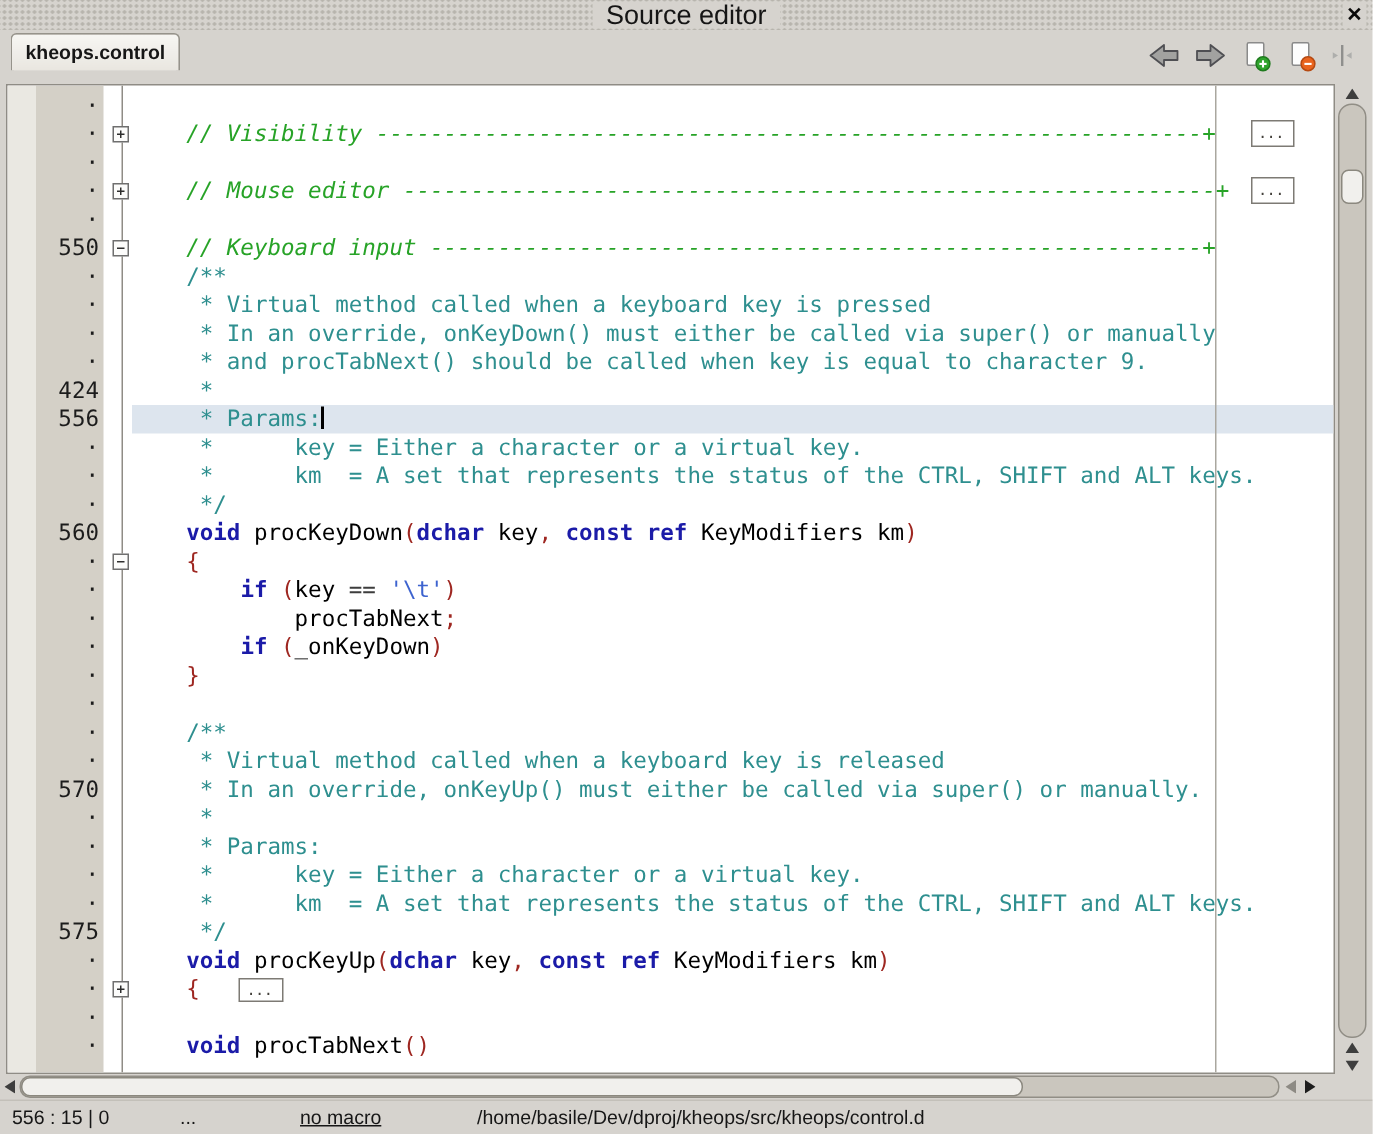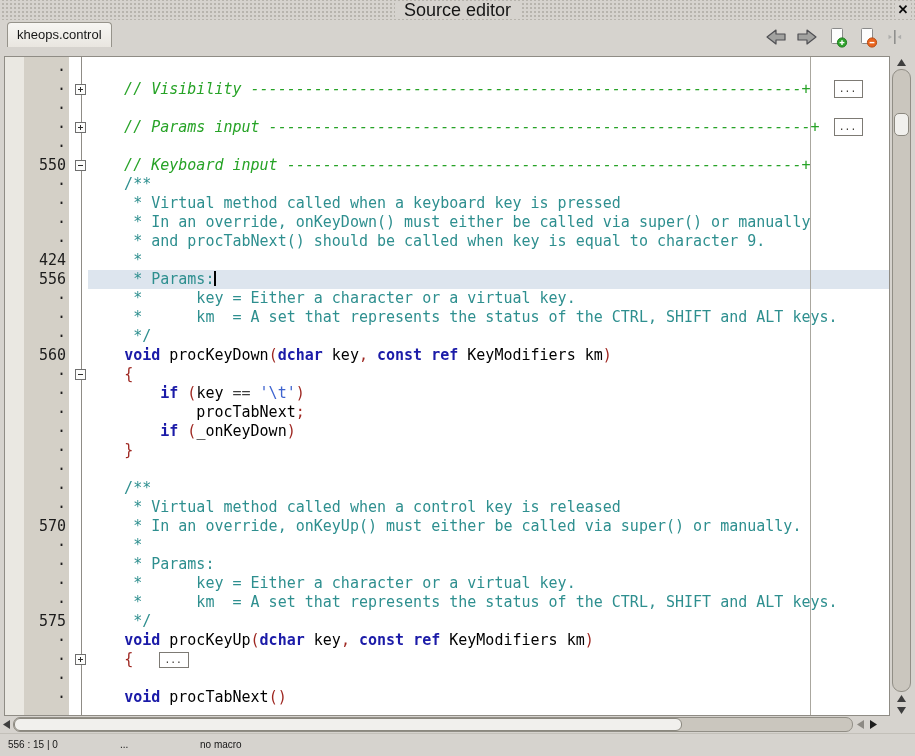--- a/index.html
+++ b/index.html
@@ -14,21 +14,21 @@
   
   #titlebar{position:absolute;left:0;top:0;width:915px;height:20px;
     background-image:radial-gradient(circle,#b7b4ad 1px,rgba(0,0,0,0) 1.3px);
     background-size:4px 4px;background-position:1px 2px;
     display:flex;justify-content:center;align-items:center;}
   #titlebar .label{background:var(--panel);padding:0 9px;font-size:18px;color:#151515;line-height:18px;}
   #close-btn{position:absolute;right:4px;top:1px;width:16px;height:17px;text-align:center;
     font-size:13px;font-weight:bold;color:#0a0a0a;line-height:17px;background:var(--panel);cursor:default;}
 
   
-  #tabbar{position:absolute;left:0;top:20px;width:915px;height:36px;}
+  #tabbar{position:absolute;left:0;top:20px;width:915px;height:36px;font-weight:bold;}
   .tab{position:absolute;left:7px;top:2px;height:25px;padding:0 9px;
     background:linear-gradient(#f7f6f3,#e9e6e0);border:1px solid #96938b;border-bottom:none;
     border-radius:4px 4px 0 0;font-size:13px;color:#161616;line-height:23px;}
   #toolbar{position:absolute;right:13px;top:5px;display:flex;gap:9px;align-items:center;height:24px;}
   .tbtn{display:inline-flex;align-items:center;justify-content:center;}
 
   
   #editor{position:absolute;left:4px;top:56px;width:886px;height:660px;background:#fff;
     border:1px solid #8f8c85;overflow:hidden;
     font-family:"DejaVu Sans Mono",monospace;font-size:15px;line-height:19px;}
@@ -75,23 +75,23 @@
   #hs-left{left:0;top:2px;width:13px;height:13px;}
   #hs-right1{right:26px;top:2px;width:13px;height:13px;}
   #hs-right2{right:13px;top:2px;width:13px;height:13px;}
   #hs-trough{position:absolute;left:13px;right:40px;top:1px;height:15px;background:var(--trough);
     border:1px solid #918e86;border-radius:7px;}
   #hs-thumb{position:absolute;left:0;top:0;width:668px;height:13px;background:#f1f0ed;
     border:1px solid #8b887f;border-radius:6px;}
 
   
   #statusbar{position:absolute;left:0;top:733px;width:915px;height:23px;background:var(--panel);
-    border-top:1px solid #c3c0b9;font-size:10px;color:#161616;}
+    border-top:1px solid #c3c0b9;font-size:13px;color:#161616;}
   #statusbar span{position:absolute;top:0;line-height:22px;white-space:pre;}
-  #sb-caret{left:8px;} #sb-pending{left:120px;} #sb-macro{left:200px;} #sb-path{left:318px;}
+  #sb-caret{left:8px;} #sb-pending{left:120px;} #sb-macro{left:200px;text-decoration:underline;} #sb-path{left:318px;}
 
   svg{display:block;}
 </style>
 </head>
 <body>
 
 <div id="titlebar">
   <span class="label">Source editor</span>
   <span id="close-btn">✕</span>
 </div>
@@ -155,21 +155,21 @@
       <div class="row">
         <div class="gut">·</div>
         <div class="fold"></div>
         <div class="code"></div>
       </div>
       <div class="row">
         <div class="gut">·</div>
         <div class="fold">
           <span class="fbox plus"></span>
         </div>
-        <div class="code"><span class="tok-c">    // Params input ------------------------------------------------------------+</span></div>
+        <div class="code"><span class="tok-c">    // Mouse editor ------------------------------------------------------------+</span></div>
         <span class="ellipsis-box right">...</span>
       </div>
       <div class="row">
         <div class="gut">·</div>
         <div class="fold"></div>
         <div class="code"></div>
       </div>
       <div class="row">
         <div class="gut">550</div>
         <div class="fold">
@@ -260,21 +260,21 @@
         <div class="code"></div>
       </div>
       <div class="row">
         <div class="gut">·</div>
         <div class="fold"></div>
         <div class="code"><span class="tok-d">    /**</span></div>
       </div>
       <div class="row">
         <div class="gut">·</div>
         <div class="fold"></div>
-        <div class="code"><span class="tok-d">     * Virtual method called when a control key is released</span></div>
+        <div class="code"><span class="tok-d">     * Virtual method called when a keyboard key is released</span></div>
       </div>
       <div class="row">
         <div class="gut">570</div>
         <div class="fold"></div>
         <div class="code"><span class="tok-d">     * In an override, onKeyUp() must either be called via super() or manually.</span></div>
       </div>
       <div class="row">
         <div class="gut">·</div>
         <div class="fold"></div>
         <div class="code"><span class="tok-d">     *</span></div>
@@ -364,13 +364,14 @@
     <svg width="7" height="9" viewBox="0 0 7 9">
         <polygon points="7,4.5 0,0 0,9" fill="#1d1d1d"></polygon>
       </svg>
   </span>
 </div>
 
 <div id="statusbar">
   <span id="sb-caret">556 : 15 | 0</span>
   <span id="sb-pending">...</span>
   <span id="sb-macro">no macro</span>
+  <span id="sb-path">/home/basile/Dev/dproj/kheops/src/kheops/control.d</span>
 </div>
 
 </body></html>

